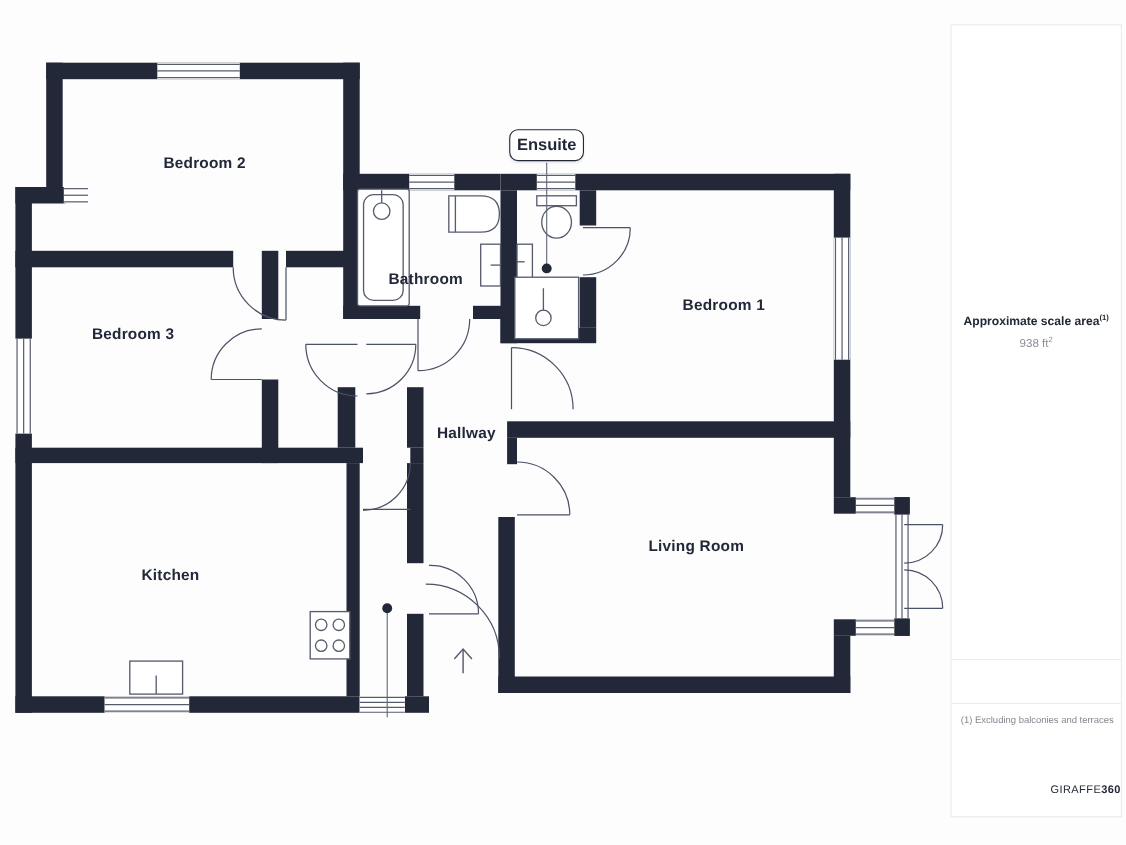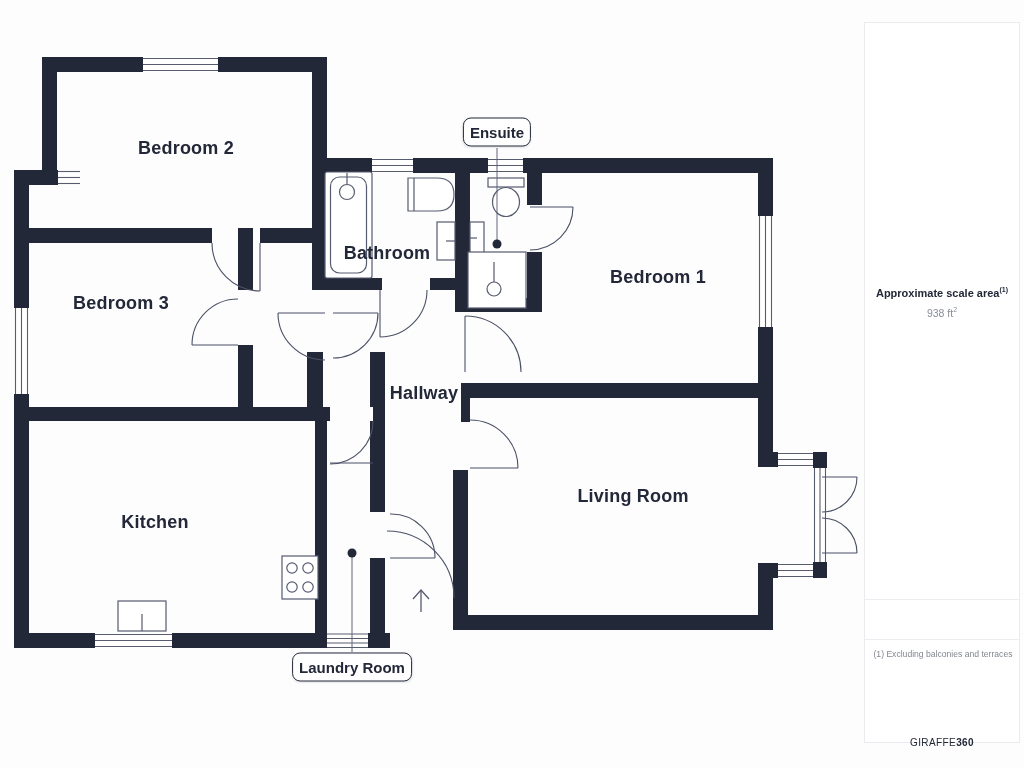--- a/index.html
+++ b/index.html
@@ -5,21 +5,21 @@
   html,body{margin:0;padding:0;}
   body{
     width:1024px;height:768px;position:relative;overflow:hidden;
     background:#fcfcfd;
     font-family:"Liberation Sans", sans-serif;
   }
   #plan-wrap{position:absolute;left:0;top:0;width:1024px;height:768px;}
   svg{position:absolute;left:0;top:0;}
   .room-label{
     position:absolute;transform:translate(-50%,-50%);
-    font-size:18px;font-weight:700;color:#232838;letter-spacing:.2px;
+    font-size:14px;font-weight:700;color:#232838;letter-spacing:.2px;
     white-space:nowrap;
   }
   .callout{
     position:absolute;transform:translate(-50%,-50%);
     background:#ffffff;border:1.7px solid #232838;border-radius:8px;
     padding:5px 6px;font-size:15px;font-weight:700;color:#232838;
     white-space:nowrap;box-shadow:0 1px 2px rgba(30,35,55,.10);
   }
   #side-panel{
     position:absolute;left:864px;top:22px;width:156px;height:721px;
@@ -35,22 +35,22 @@
   .divider{position:absolute;left:0;width:100%;border-top:1px solid #ececf1;}
   .footnote{
     position:absolute;left:8px;top:586px;width:140px;text-align:center;
     font-size:8.6px;color:#83878f;line-height:1.35;margin-top:40px;
   }
   .disclaimer{
     position:absolute;left:10px;top:628px;width:136px;text-align:center;
     font-size:8.6px;color:#83878f;line-height:1.5;
   }
   .brand{
-    position:absolute;left:0;top:690px;width:100%;text-align:center;
-    font-size:10px;color:#232838;letter-spacing:.4px;margin-top:24px;
+    position:absolute;left:0;top:690px;width:100%;text-align:right;
+    font-size:10px;color:#232838;letter-spacing:.4px;
   }
   .brand b{font-weight:700;}
 </style>
 </head>
 <body>
 
 <div id="plan-wrap">
 <svg width="1024" height="768" viewBox="0 0 1024 768">
   <rect x="0" y="0" width="1024" height="768" fill="#fdfdfe"></rect>
 
@@ -266,21 +266,20 @@
 
   <div class="room-label" style="left:186px;top:148px">Bedroom 2</div>
   <div class="room-label" style="left:121px;top:303px">Bedroom 3</div>
   <div class="room-label" style="left:387px;top:253px">Bathroom</div>
   <div class="room-label" style="left:658px;top:277px">Bedroom 1</div>
   <div class="room-label" style="left:424px;top:393px">Hallway</div>
   <div class="room-label" style="left:155px;top:522px">Kitchen</div>
   <div class="room-label" style="left:633px;top:496px">Living Room</div>
 
   <div class="callout" style="left:497px;top:132px">Ensuite</div>
-  <div class="callout" style="left:352px;top:667px">Laundry Room</div>
 </div>
 
 <div id="side-panel">
   <div class="panel-area">
     <div class="title"><span>Approximate scale area</span><sup>(1)</sup></div>
     <div class="value"><span>938 ft</span><sup>2</sup></div>
   </div>
   <div class="divider" style="top:576px"></div>
   <div class="footnote">(1) Excluding balconies and terraces</div>
   <div class="divider" style="top:616px"></div>

